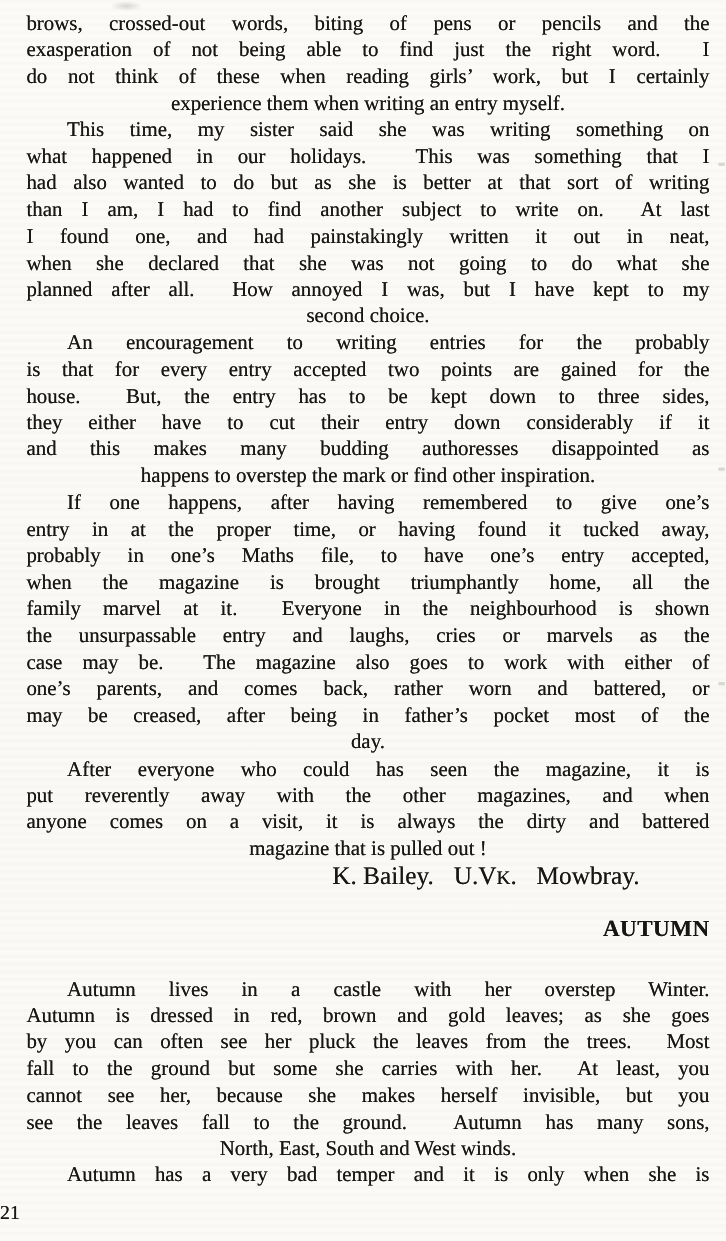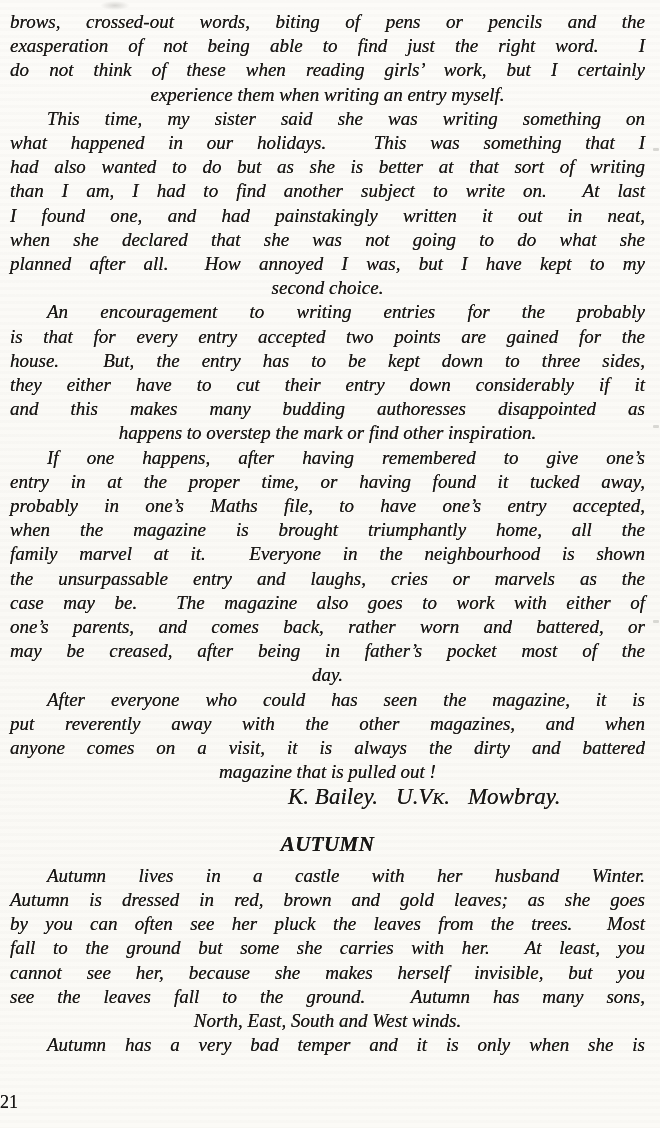--- a/index.html
+++ b/index.html
@@ -12,21 +12,21 @@
     position: relative;
     width: 660px; height: 1128px;
     overflow: hidden;
     color: #191715;
     background:
       repeating-linear-gradient(180deg, rgba(0,0,0,0.012) 0 3px, rgba(0,0,0,0) 3px 7px),
       linear-gradient(180deg, #fcfbf8 0%, #faf9f5 55%, #fbfaf6 100%);
   }
   .text-block {
     position: absolute;
-    left: 10px; right: 15px; top: 10px; font-style: italic;
+    left: 24px; right: 15px; top: 10px;
   }
   .paragraph { margin: 0; }
   .text-line {
     font-size: 19px;
     line-height: 24.2px;
     text-align: center;
     text-shadow: 0 0 0.4px rgba(20,18,16,0.85);
   }
   .text-line.justified {
     text-align: justify;
@@ -37,22 +37,22 @@
     padding-left: 278px;
     font-size: 23px;
     line-height: 24.2px;
     white-space: nowrap;
     text-shadow: 0 0 0.4px rgba(20,18,16,0.85);
   }
   .byline .gap { display: inline-block; width: 18px; }
   .byline .sc { font-size: 0.76em; }
   .heading {
     margin-top: 22px;
-    margin-bottom: 8px;
-    text-align: center;
+    margin-bottom: 32px;
+    text-align: right;
     font-weight: bold;
     font-size: 21px;
     letter-spacing: 0.4px;
     line-height: 24px;
     text-shadow: 0 0 0.4px rgba(20,18,16,0.9);
   }
   .page-number {
     position: absolute;
     left: 0; right: 0; top: 1092px;
     text-align: left;
@@ -122,21 +122,21 @@
       </div>
       <div class="paragraph">
         <div class="text-line justified indented">After everyone who could has seen the magazine, it is</div>
         <div class="text-line justified">put reverently away with the other magazines, and when</div>
         <div class="text-line justified">anyone comes on a visit, it is always the dirty and battered</div>
         <div class="text-line">magazine that is pulled out&nbsp;!</div>
       </div>
       <div class="byline"><span>K. Bailey.</span><span class="gap"></span><span>U.V</span><span class="sc">K</span><span>.</span><span class="gap"></span><span>Mowbray.</span></div>
       <div class="heading">AUTUMN</div>
       <div class="paragraph">
-        <div class="text-line justified indented">Autumn lives in a castle with her husband Winter.</div>
+        <div class="text-line justified indented">Autumn lives in a castle with her overstep Winter.</div>
         <div class="text-line justified">Autumn is dressed in red, brown and gold leaves; as she goes</div>
         <div class="text-line justified">by you can often see her pluck the leaves from the trees.&nbsp; Most</div>
         <div class="text-line justified">fall to the ground but some she carries with her.&nbsp; At least, you</div>
         <div class="text-line justified">cannot see her, because she makes herself invisible, but you</div>
         <div class="text-line justified">see the leaves fall to the ground.&nbsp; Autumn has many sons,</div>
         <div class="text-line">North, East, South and West winds.</div>
       </div>
       <div class="paragraph">
         <div class="text-line justified indented">Autumn has a very bad temper and it is only when she is</div>
       </div>

